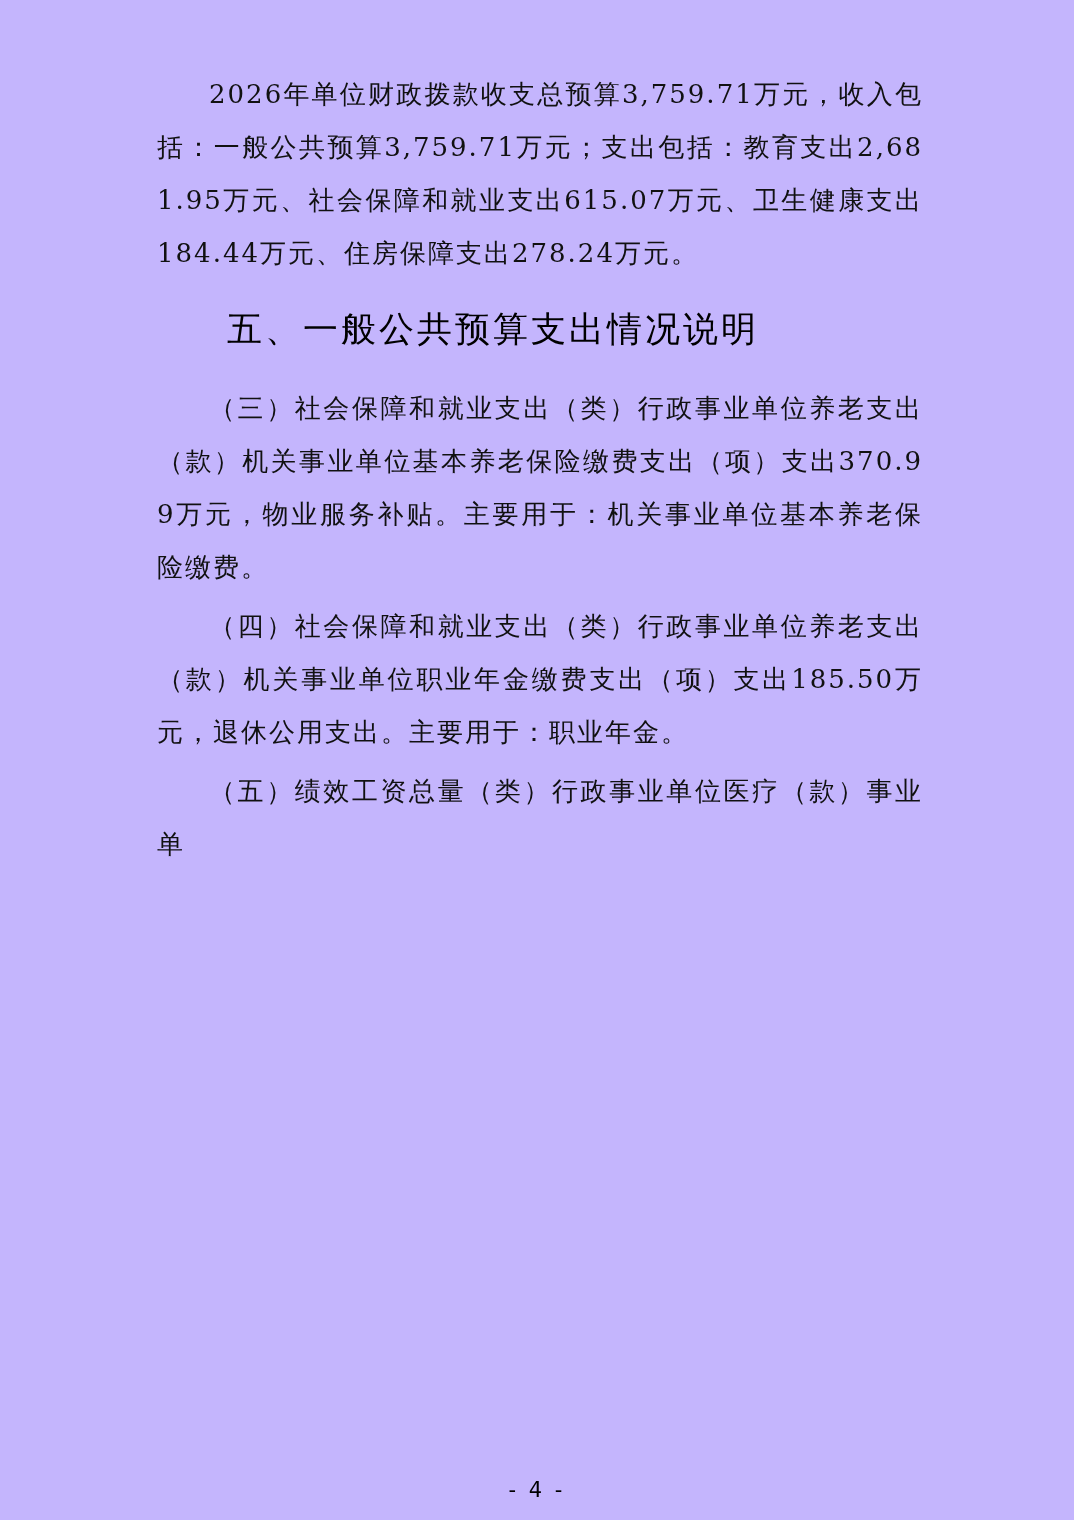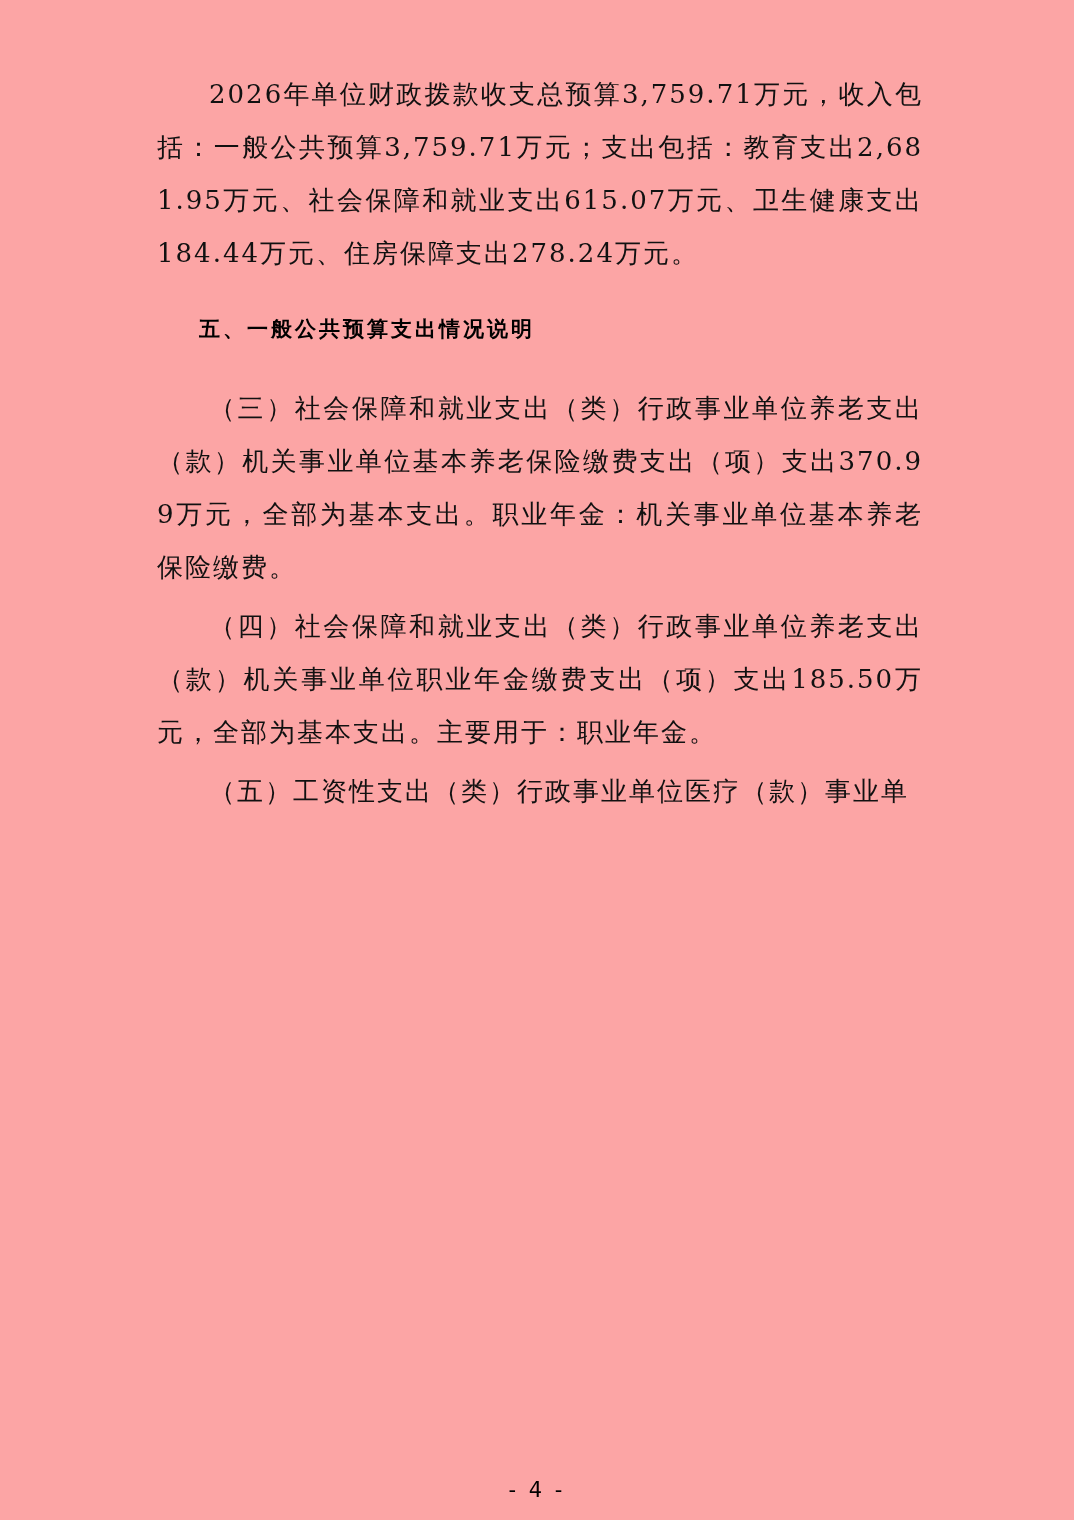--- a/index.html
+++ b/index.html
@@ -5,21 +5,21 @@
   html, body {
     margin: 0;
     padding: 0;
     background: #e8e8e8;
   }
   .page {
     position: relative;
     width: 1074px;
     height: 1520px;
     margin: 0 auto;
-    background: #fca5a5;
+    background: #c4b5fd;
     overflow: hidden;
     font-family: "DejaVu Serif", "Liberation Serif", serif;
     color: #111111;
   }
   .doc-body {
     position: absolute;
     left: 157px;
     top: 68px;
     width: 766px;
   }
@@ -32,22 +32,22 @@
     text-indent: 2em;
     word-break: break-all;
     overflow-wrap: break-word;
   }
   .para.gap {
     margin-top: 6px;
   }
   .heading {
     margin: 23px 0 26px 0;
     font-family: "DejaVu Sans", "Liberation Sans", sans-serif;
-    font-weight: 700;
-    font-size: 21px;
+    font-weight: 400;
+    font-size: 35px;
     line-height: 53px;
     letter-spacing: 3px;
     text-indent: 2em;
     color: #000000;
   }
   .footer {
     position: absolute;
     left: 0;
     width: 100%;
     top: 1478px;
@@ -65,23 +65,23 @@
 
   <div class="doc-body">
 
     <p class="para">2026年单位财政拨款收支总预算3,759.71万元，收入包括：一般公共预算3,759.71万元；支出包括：教育支出2,681.95万元、社会保障和就业支出615.07万元、卫生健康支出184.44万元、住房保障支出278.24万元。</p>
 
     <h2 class="heading">五、一般公共预算支出情况说明</h2>
 
 
 
 
-    <p class="para gap">（三）社会保障和就业支出（类）行政事业单位养老支出（款）机关事业单位基本养老保险缴费支出（项）支出370.99万元，全部为基本支出。职业年金：机关事业单位基本养老保险缴费。</p>
+    <p class="para gap">（三）社会保障和就业支出（类）行政事业单位养老支出（款）机关事业单位基本养老保险缴费支出（项）支出370.99万元，物业服务补贴。主要用于：机关事业单位基本养老保险缴费。</p>
 
-    <p class="para gap">（四）社会保障和就业支出（类）行政事业单位养老支出（款）机关事业单位职业年金缴费支出（项）支出185.50万元，全部为基本支出。主要用于：职业年金。</p>
+    <p class="para gap">（四）社会保障和就业支出（类）行政事业单位养老支出（款）机关事业单位职业年金缴费支出（项）支出185.50万元，退休公用支出。主要用于：职业年金。</p>
 
-    <p class="para gap">（五）工资性支出（类）行政事业单位医疗（款）事业单</p>
+    <p class="para gap">（五）绩效工资总量（类）行政事业单位医疗（款）事业单</p>
 
   </div>
 
   <div class="footer">- 4 -</div>
 
 </div>
 
 </body></html>

